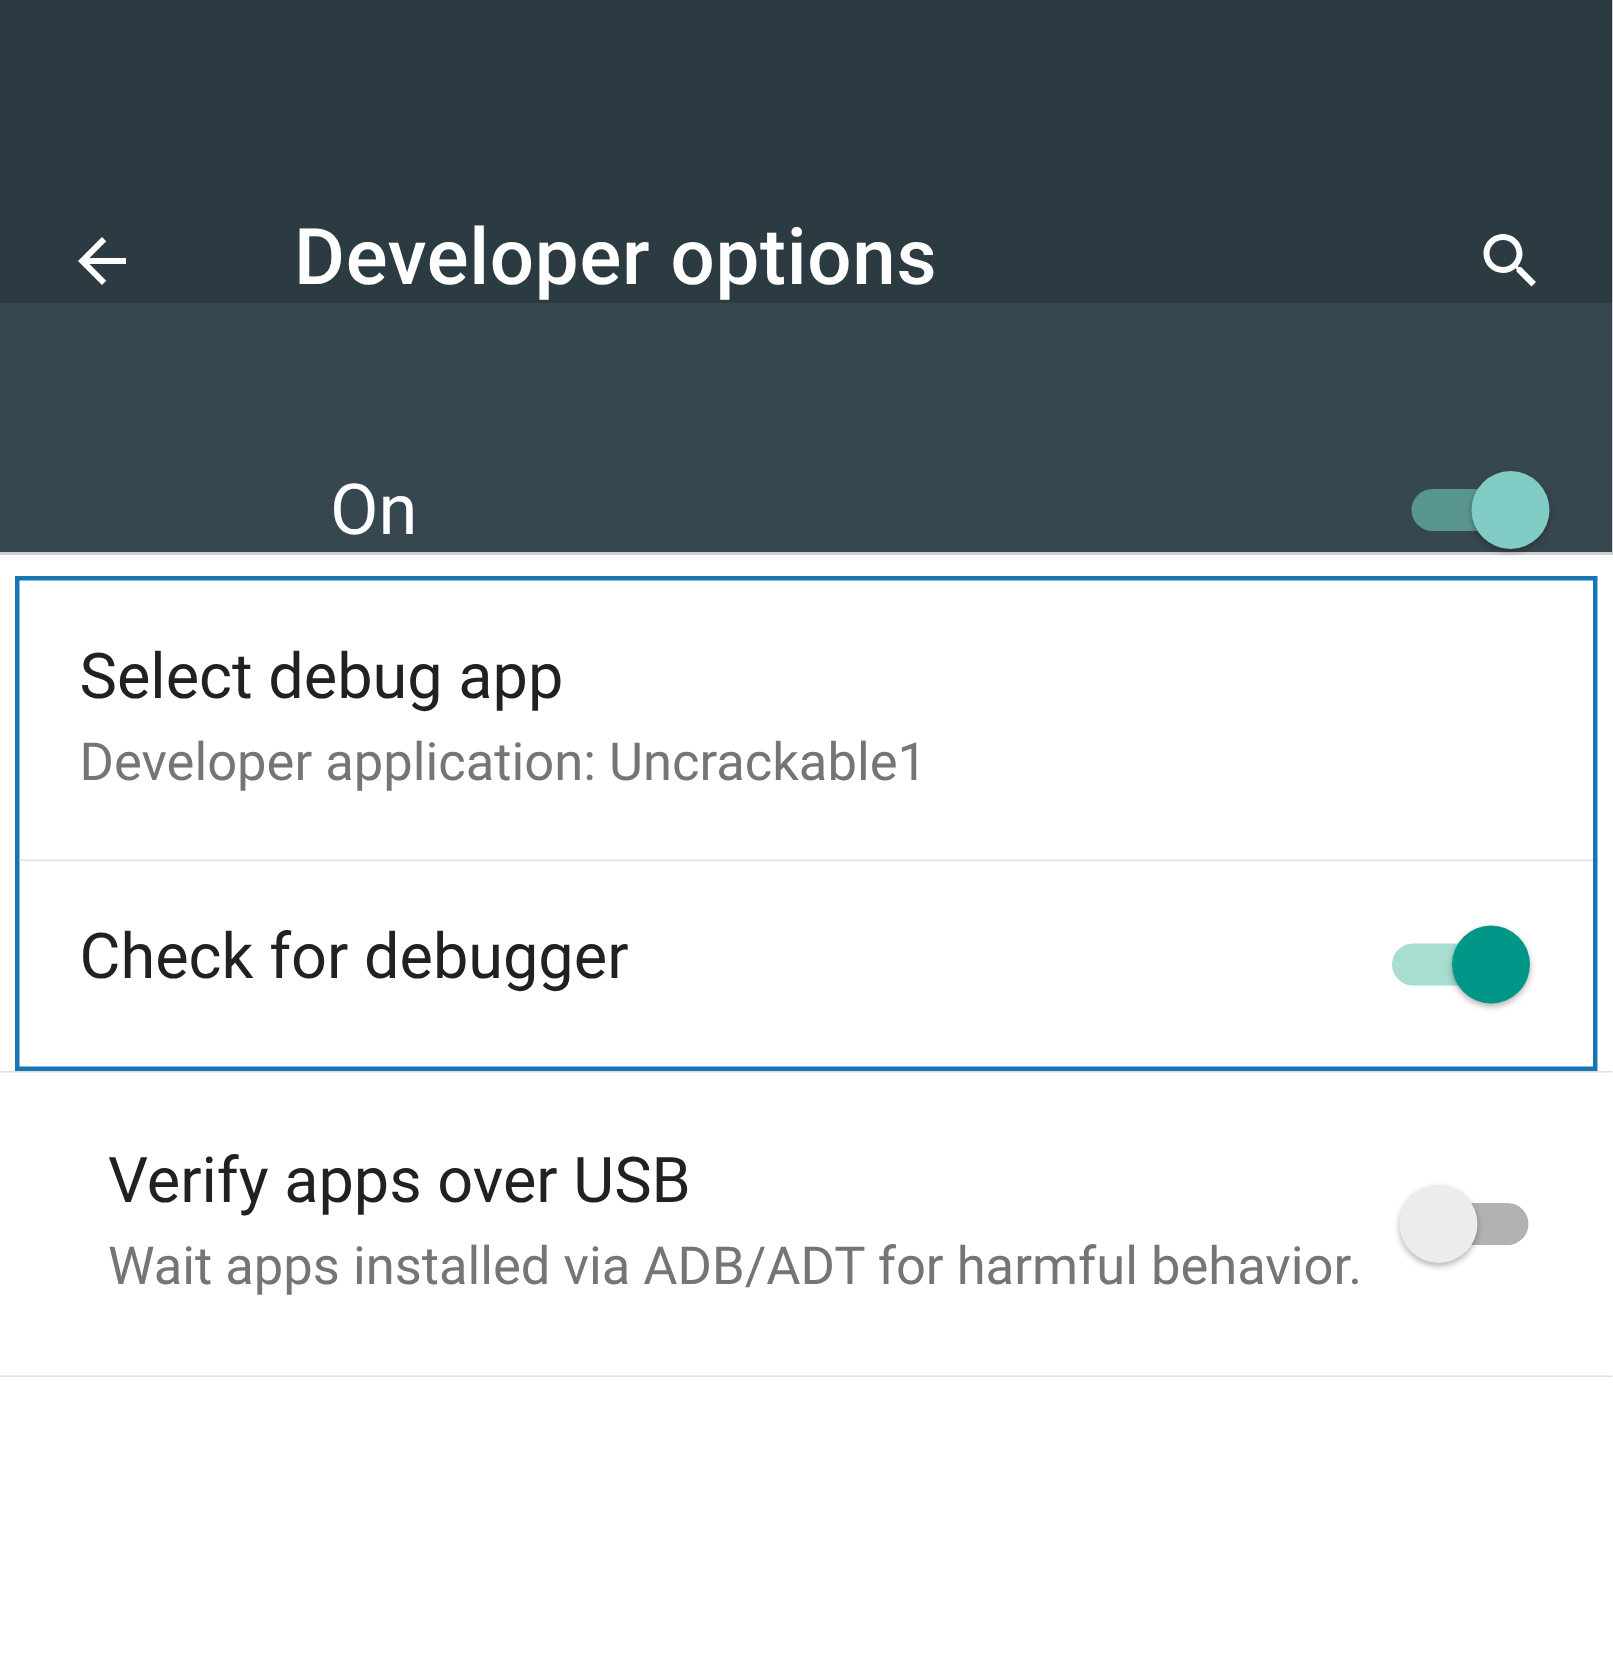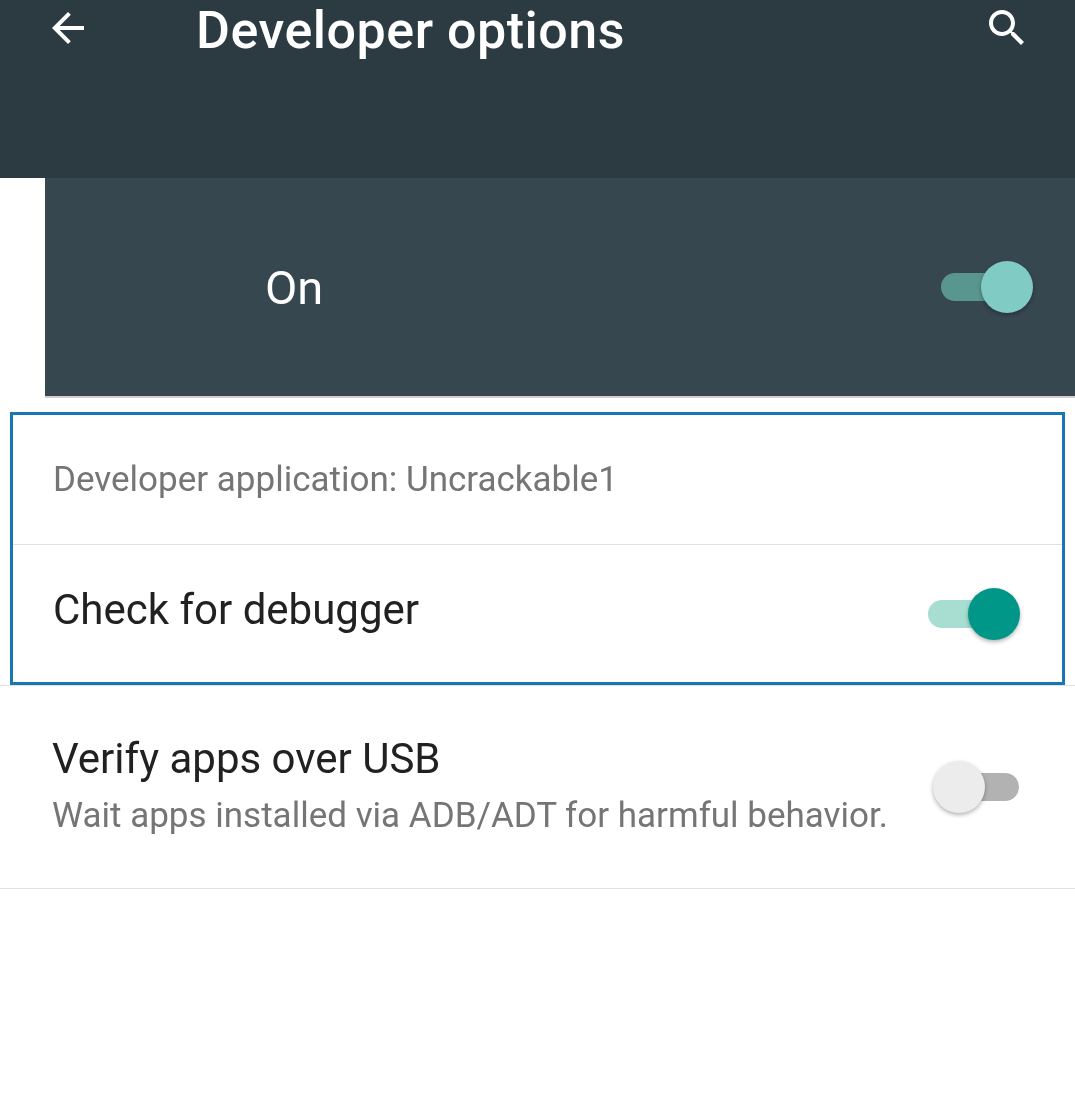--- a/index.html
+++ b/index.html
@@ -8,23 +8,23 @@
       box-sizing: border-box;
     }
     body {
       font-family: Roboto, -apple-system, BlinkMacSystemFont, 'Segoe UI', Arial, sans-serif;
       background: #fff;
       width: 1075px;
       height: 1107px;
     }
     .header {
       background: #2b3b41;
-      height: 178px;
-      display: flex;
-      align-items: flex-start;
+      height: 202px;
+      display: flex;
+      align-items: flex-end;
       padding: 0 40px;
       color: #fff;
     }
     .back-btn {
       width: 56px;
       height: 56px;
       display: flex;
       align-items: center;
       justify-content: center;
       cursor: pointer;
@@ -39,26 +39,25 @@
     .search-btn {
       width: 56px;
       height: 56px;
       display: flex;
       align-items: center;
       justify-content: center;
       cursor: pointer;
     }
     .toggle-section {
       background: #37474f;
-      height: 220px;
-      display: flex;
-      align-items: center;
+      height: 168px;
+      display: flex;
+      align-items: flex-end;
       padding: 0 44px 0 220px;
       border-bottom: 2px solid #cdd0d2;
-      margin-left: 45px;
     }
     .toggle-label {
       color: #fff;
       font-size: 47px;
       font-weight: 400;
       flex: 1;
     }
     .switch {
       position: relative;
       width: 90px;
@@ -133,21 +132,21 @@
       font-size: 35px;
       color: #757575;
       font-weight: 400;
       line-height: 1.4;
     }
     .non-highlight-section {
       margin: 0;
       border-top: 1px solid #e0e0e0;
     }
     .non-highlight-section .setting-item {
-      padding: 48px 44px 48px 52px;
+      padding: 48px 44px 48px 72px;
       border-bottom: 1px solid #e0e0e0;
       justify-content: center;
     }
   </style>
 </head>
 <body>
 
 <div class="header">
   <div class="back-btn">
     <svg width="48" height="48" viewBox="0 0 24 24" fill="#fff">
@@ -168,20 +167,21 @@
     <div class="switch-track"></div>
     <div class="switch-thumb"></div>
   </div>
 </div>
 
 <div class="white-spacer"></div>
 
 <div class="highlight-box">
   <div class="setting-item">
     <div class="setting-text">
+      <div class="setting-title">Select debug app</div>
       <div class="setting-subtitle">Developer application: Uncrackable1</div>
     </div>
   </div>
   <div class="setting-item">
     <div class="setting-text">
       <div class="setting-title">Check for debugger</div>
     </div>
     <div class="switch on-bright-teal">
       <div class="switch-track"></div>
       <div class="switch-thumb"></div>

